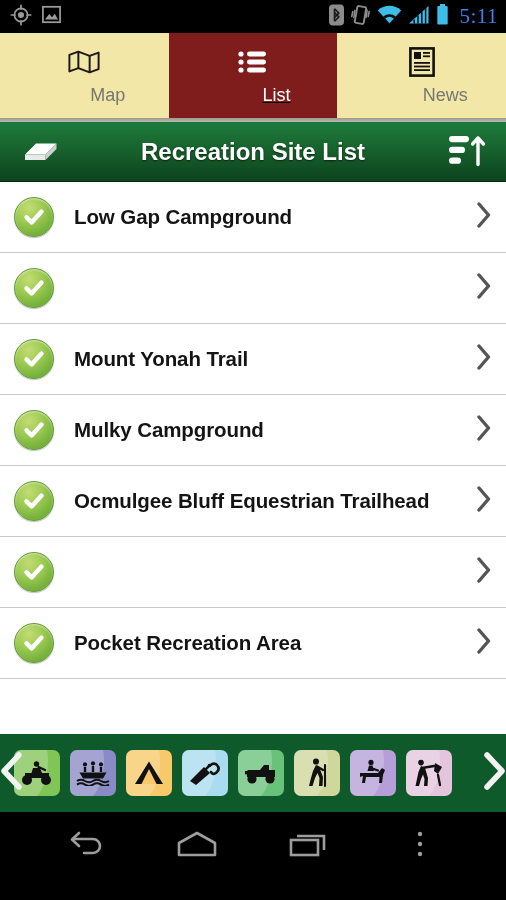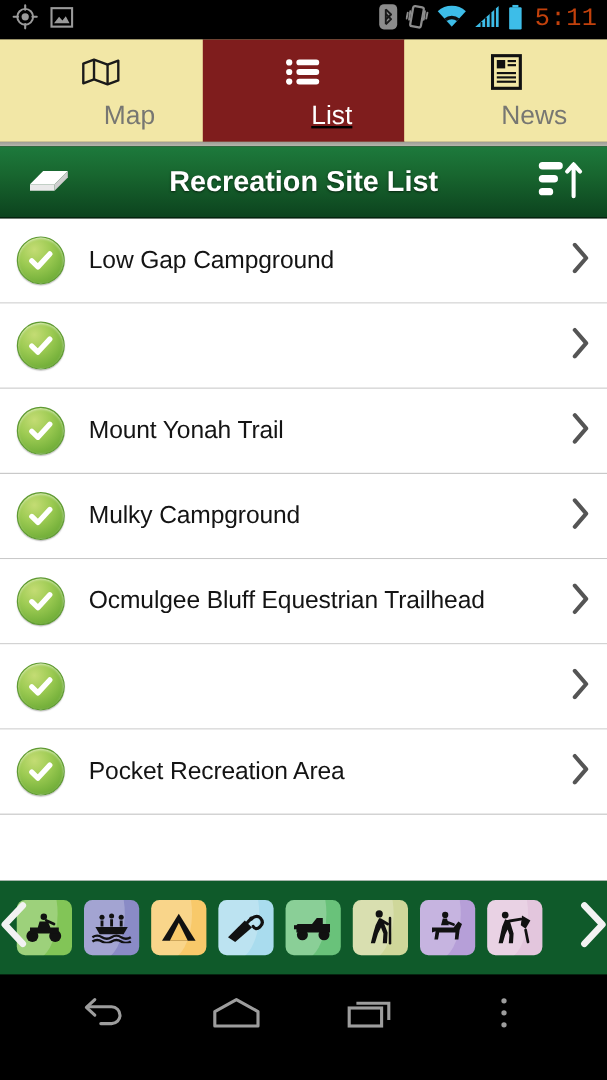--- a/index.html
+++ b/index.html
@@ -12,33 +12,33 @@
   #app { position: relative; width: 506px; height: 900px; background:#000; }
 
   
   .statusbar {
     height: 33px; background:#000; display:flex; align-items:center;
     padding: 0 8px 0 10px;
   }
   .sb-left { display:flex; align-items:center; gap:9px; }
   .sb-right { margin-left:auto; display:flex; align-items:center; gap:6px; }
   .sb-time {
-    color:#c2410c; font-size:21px; letter-spacing:0.5px; margin-left:4px;
-    font-family:Liberation Mono, monospace;
+    color:#3b82f6; font-size:21px; letter-spacing:0.5px; margin-left:4px;
+    font-family:Liberation Serif, serif;
   }
 
   
   .tabbar { display:flex; height:85px; background:#f2e7a6; }
   .tab {
     flex:1; display:flex; flex-direction:column; align-items:center;
     justify-content:center; gap:6px; background:#f2e7a6; cursor:pointer;
     position:relative;
   }
   .tab.selected { background:#7f1d1d;text-decoration:underline; }
-  .tab-label { font-size:22px; color:#777772;margin-left:47px; }
+  .tab-label { font-size:18px; color:#777772;margin-left:47px; }
   .tab.selected .tab-label { color:#ffffff; }
   .tab-icon { height:34px; display:flex; align-items:center; justify-content:center; }
   .tab-sep {
     height:4px;
     background: linear-gradient(#9a9a92, #b9b9ae);
   }
 
   
   .actionbar {
     height:60px; position:relative; display:flex; align-items:center;
@@ -62,21 +62,21 @@
   }
   .badge {
     width:40px; height:40px; border-radius:50%;
     background: radial-gradient(circle at 36% 26%, #c4dc74 0%, #9dcb53 38%, #77b23c 72%, #5d9a31 100%);
     border:1px solid #5f9a33;
     display:flex; align-items:center; justify-content:center;
     flex:0 0 auto;
     box-shadow: inset 0 1px 2px rgba(255,255,255,.55), 0 1px 1px rgba(0,0,0,.25);
   }
   .row-label {
-    margin-left:20px; font-size:20.5px; font-weight:normal; color:#141414;
+    margin-left:20px; font-size:20.5px; font-weight:bold; color:#141414;
     letter-spacing:-0.1px; white-space:nowrap;
   }
   .chev { margin-left:auto; color:#606060; }
 
   
   .filterbar {
     height:78px; background:#0f5a2a; display:flex; align-items:center;
     position:relative; padding:0 4px;
   }
   .filter-scroll { display:flex; align-items:center; gap:10px; padding-left:10px; }

